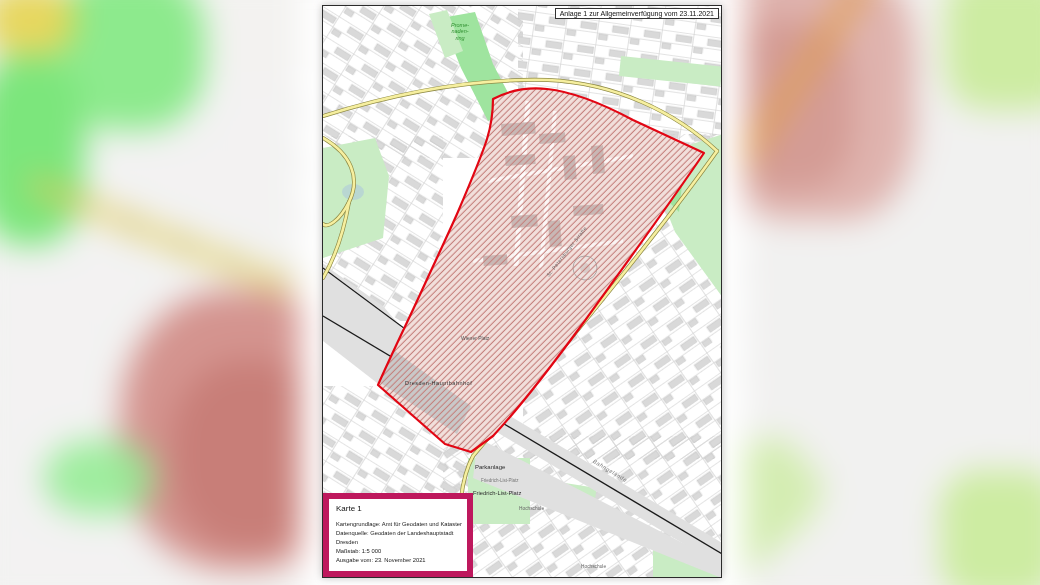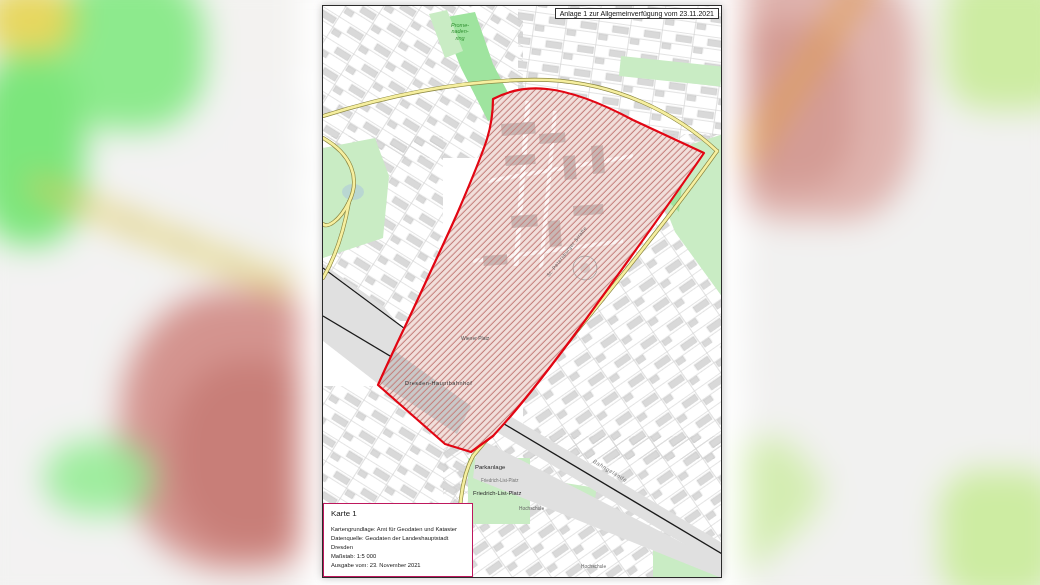--- a/index.html
+++ b/index.html
@@ -34,21 +34,21 @@
   .b-greenR2{left:970px;top:500px;width:120px;height:130px;background:#cdeca2;border-radius:30%;}
   .b-halo{left:330px;top:10px;width:445px;height:640px;background:#ffffff;}
   
   .map-panel{position:absolute;left:322px;top:5px;width:400px;height:573px;
     background:#ffffff;border:1px solid #2b2b2b;box-shadow:0 0 8px rgba(0,0,0,.25);
     overflow:hidden;z-index:2;}
   .map-panel svg{position:absolute;left:0;top:0;}
   .map-title{position:absolute;top:2px;right:2px;background:#fff;border:1px solid #333;
     padding:1px 4px;font-size:7px;color:#111;z-index:5;white-space:nowrap;}
   .legend{position:absolute;left:0;bottom:0;width:150px;background:#fff;
-    border:1px solid #be185d;padding:5px 5px 6px 7px;z-index:5;}
+    border:6px solid #be185d;padding:5px 5px 6px 7px;z-index:5;}
   .legend-title{font-size:8px;color:#111;margin-bottom:7px;}
   .legend-line{font-size:5.8px;color:#222;line-height:1.55;}
   .mlabel{position:absolute;font-size:6px;color:#444;white-space:nowrap;z-index:4;}
   .l-prom{left:128px;top:16px;color:#2f8f2f;font-style:italic;font-size:5.5px;
     line-height:1.15;text-align:center;}
   .l-wiener{left:138px;top:329px;font-size:5px;color:#555;}
   .l-hbf{left:82px;top:374px;font-size:5.5px;color:#333;letter-spacing:.5px;}
   .l-park{left:152px;top:458px;font-size:6px;color:#2d2d2d;}
   .l-flps{left:158px;top:472px;font-size:4.5px;color:#777;}
   .l-flp{left:150px;top:484px;font-size:5.8px;color:#2d2d2d;}

